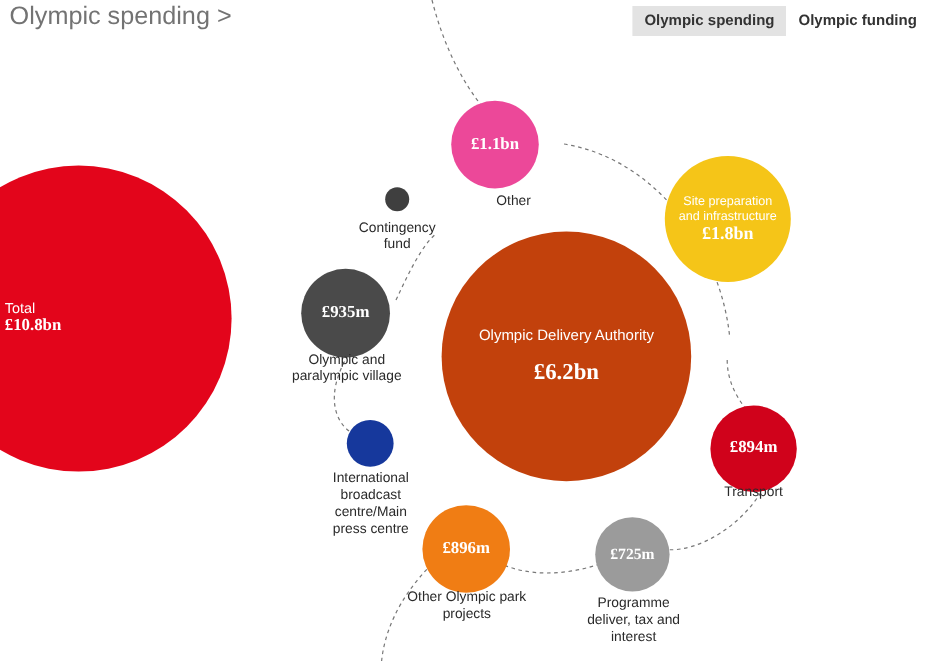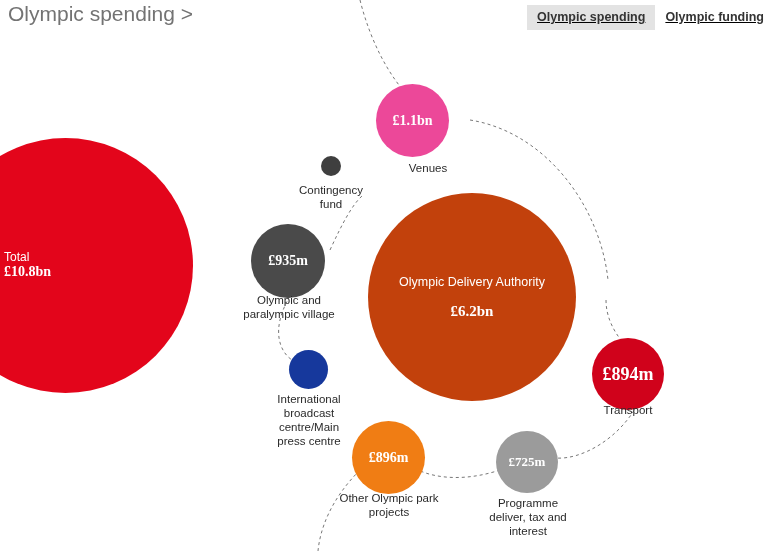--- a/index.html
+++ b/index.html
@@ -37,21 +37,20 @@
     font-family: "Liberation Sans", sans-serif;
     white-space: nowrap;
   }
   #toggle-group {
     position: absolute;
     right: 6px;
     top: 5px;
     display: flex;
     align-items: center;
     gap: 0px;
-    text-decoration: underline;
   }
   .toggle-btn {
     font-size: 12.5px;
     font-weight: bold;
     color: #333333;
     padding: 5px 10px 6px 10px;
     white-space: nowrap;
     cursor: pointer;
     border: none;
     background: transparent;
@@ -131,33 +130,37 @@
 
   <div class="bubble" style="left:-62px; top:138px; width:255px; height:255px; background:#e3051b; align-items:flex-start; justify-content:center; padding-left:66px;">
     <div style="text-align:left;">
       <div class="b-name">Total</div>
       <div class="b-value" style="font-size:14px;text-align:right;">£10.8bn</div>
     </div>
   </div>
 
   <div class="bubble" style="left:368px; top:193px; width:208px; height:208px; background:#c2410c;">
     <div class="b-name" style="font-size:12.5px;">Olympic Delivery Authority</div>
-    <div class="b-value" style="font-size:15px; margin-top:14px;">£6.2bn</div>
+    <div class="b-value" style="font-size:19px; margin-top:14px;">£6.2bn</div>
   </div>
 
   <div class="bubble" style="left:376px; top:84px; width:73px; height:73px; background:#ec4899;text-align:right;">
     <div class="b-value" style="font-size:14px;">£1.1bn</div>
   </div>
   <div class="ext-label" style="left:388px; top:161px; width:80px;">
-    <span>Venues</span>
+    <span>Other</span>
   </div>
 
+  <div class="bubble" style="left:554px; top:130px; width:105px; height:105px; background:#f5c518;">
+    <div class="b-name" style="font-size:10.5px; line-height:1.15; padding:0 6px;">Site preparation and infrastructure</div>
+    <div class="b-value" style="font-size:15px; margin-top:1px;">£1.8bn</div>
+  </div>
 
   <div class="bubble" style="left:592px; top:338px; width:72px; height:72px; background:#d0021b;">
-    <div class="b-value" style="font-size:18px;">£894m</div>
+    <div class="b-value" style="font-size:14px;">£894m</div>
   </div>
   <div class="ext-label" style="left:588px; top:403px; width:80px;">
     <span>Transport</span>
   </div>
 
   <div class="bubble" style="left:496px; top:431px; width:62px; height:62px; background:#9b9b9b;">
     <div class="b-value" style="font-size:13px;">£725m</div>
   </div>
   <div class="ext-label" style="left:487px; top:496px; width:82px;">
     <span>Programme deliver, tax and interest</span>

